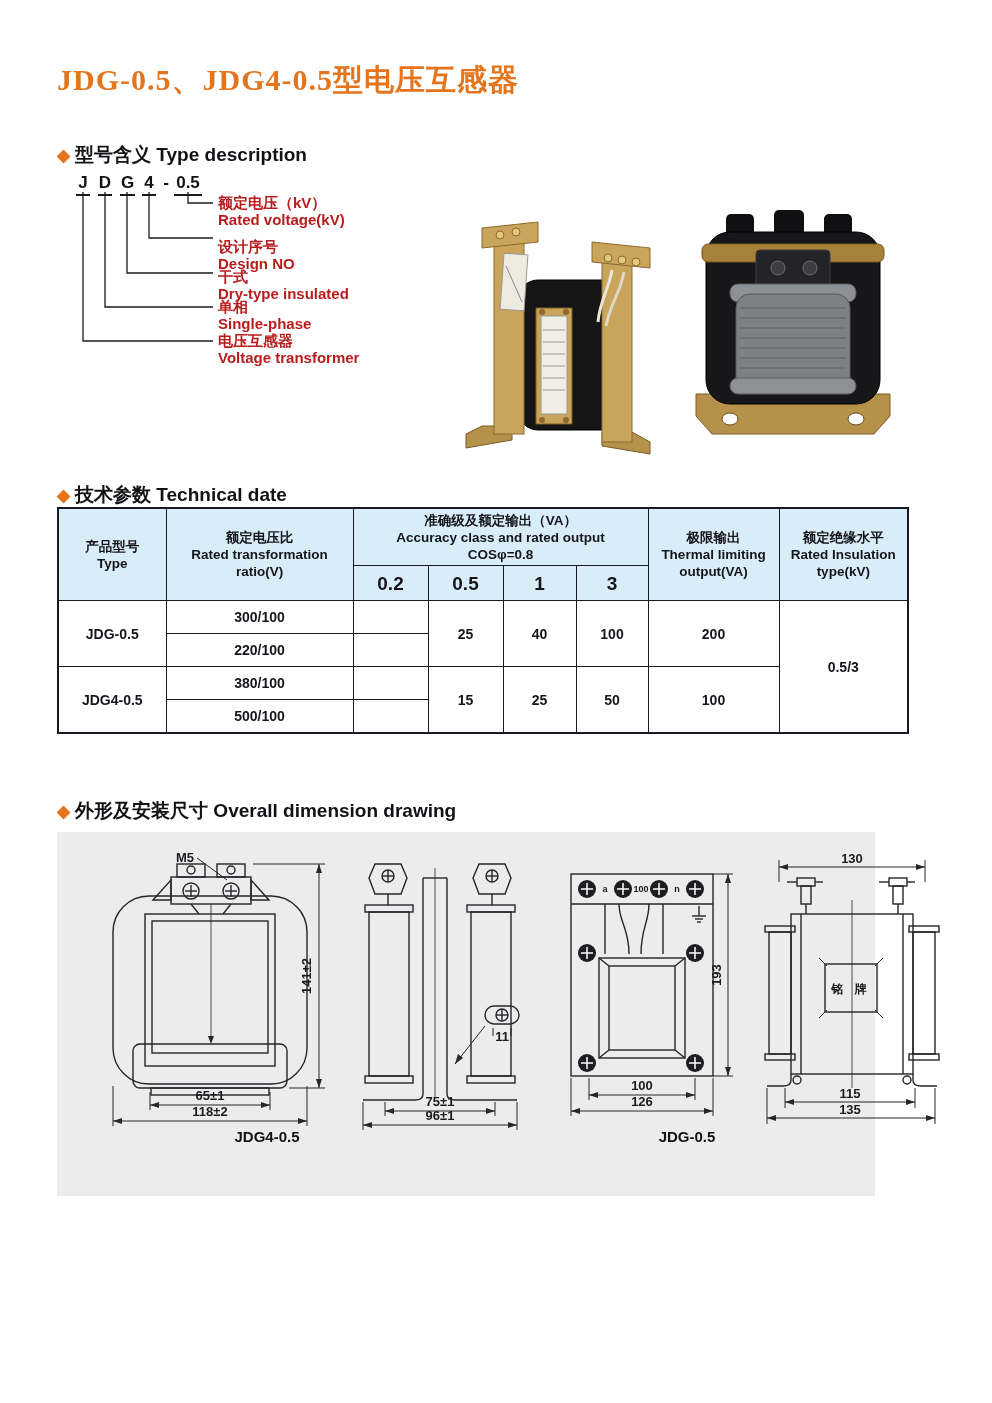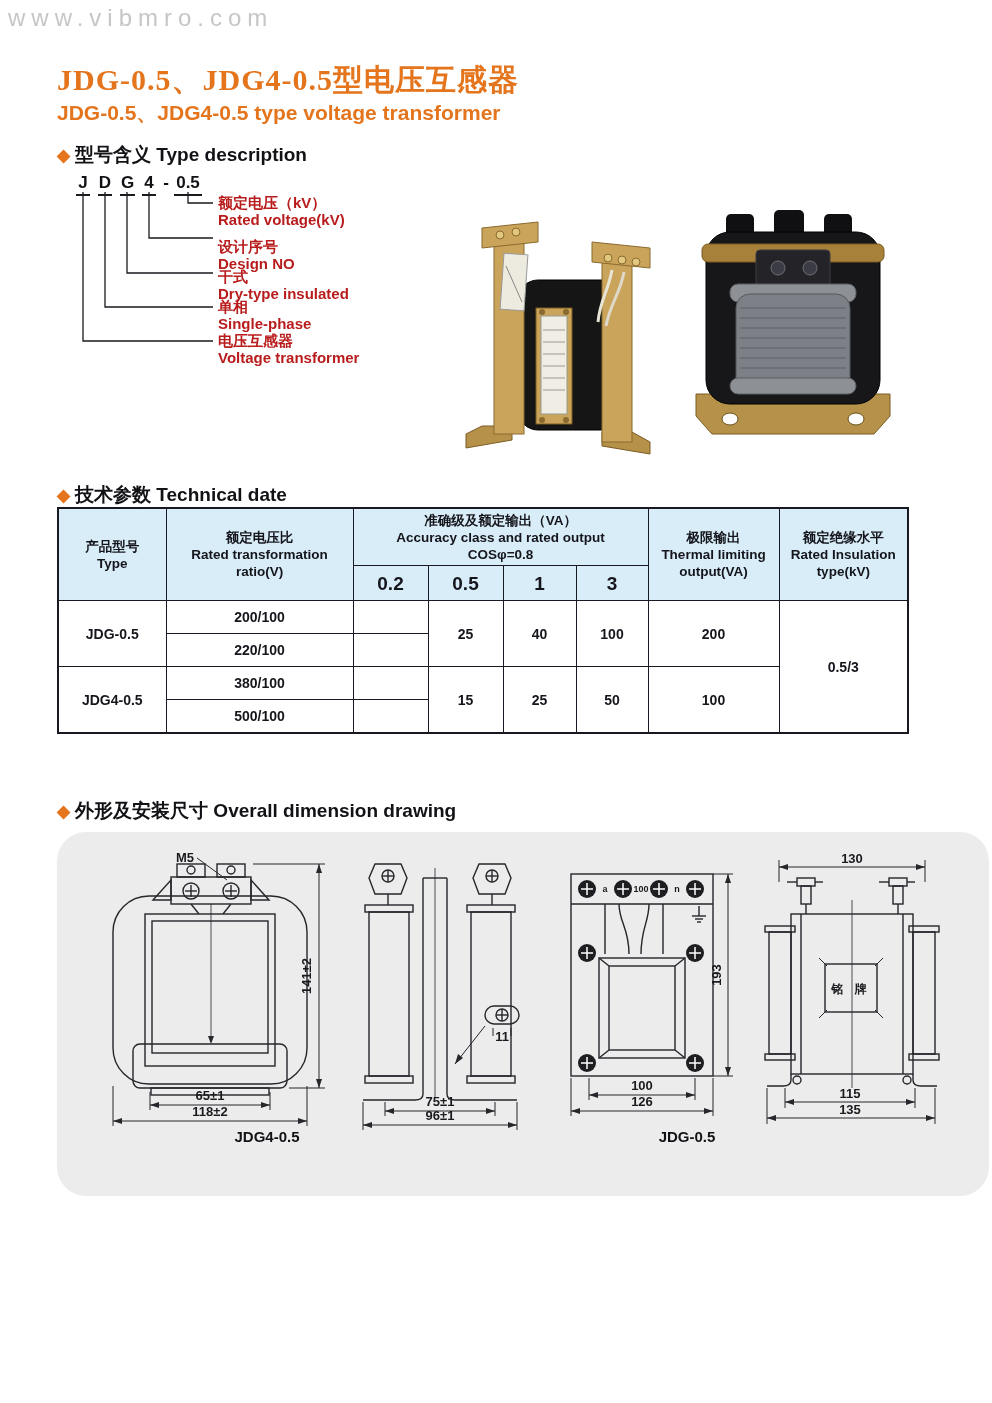--- a/index.html
+++ b/index.html
@@ -24,21 +24,21 @@
   .ttable{position:absolute;left:57px;top:507px;width:850px;border-collapse:collapse;table-layout:fixed;
           border:2px solid #191923;}
   .ttable td{border:1px solid #191923;text-align:center;vertical-align:middle;font-weight:bold;
              color:#15151c;padding:0;}
   .ttable .th{background:#d9edf8;font-size:13.5px;line-height:17px;}
   .ttable .hr1 td{height:56px;}
   .ttable .hr2 td{height:34px;font-size:19px;}
   .ttable .body td{background:#ffffff;font-size:14px;height:32px;}
 
   
-  .panel{position:absolute;left:57px;top:832px;width:932px;height:364px;background:#ececec;border-radius:29px;}
+  .panel{position:absolute;left:57px;top:832px;width:818px;height:364px;background:#ececec;}
   .draw{position:absolute;}
   .draw line,.draw path,.draw rect,.draw circle,.draw polygon,.draw polyline{
       stroke:#26262b;fill:none;stroke-width:1.4;}
   .draw .thin{stroke-width:0.8;}
   .draw .dim{stroke-width:1;}
   .draw .arr{fill:#26262b;stroke:none;}
   .draw .fillb{fill:#1d1d22;stroke:none;}
   .draw .wcross{stroke:#ffffff;stroke-width:1.5;}
   .draw text{font-family:"Liberation Sans",sans-serif;font-weight:bold;fill:#1a1a1f;stroke:none;}
   .dim-t{font-size:13px;}
@@ -46,24 +46,22 @@
   .dlabel{position:absolute;top:296px;width:160px;text-align:center;font-weight:bold;font-size:15px;color:#121216;}
 
   
   .photo{position:absolute;}
 </style>
 </head>
 <body>
 
 <div class="page">
 
-  <div class="watermark">www.vibmro.com</div>
 
   <div class="title-cn">JDG-0.5、JDG4-0.5型电压互感器</div>
-  <div class="title-en">JDG-0.5、JDG4-0.5 type voltage transformer</div>
 
   <div class="sec sec1">
     <span class="diamond">◆</span>
     <span>型号含义 Type description</span>
   </div>
 
   <span class="code-letter" style="left:76px;width:14px;">J</span>
   <span class="code-letter" style="left:98px;width:14px;">D</span>
   <span class="code-letter" style="left:120px;width:15px;">G</span>
   <span class="code-letter" style="left:142px;width:14px;">4</span>
@@ -200,21 +198,21 @@
       </td>
     </tr>
     <tr class="hr2">
       <td class="th">0.2</td>
       <td class="th">0.5</td>
       <td class="th">1</td>
       <td class="th">3</td>
     </tr>
     <tr class="body">
       <td rowspan="2">JDG-0.5</td>
-      <td>200/100</td>
+      <td>300/100</td>
       <td></td>
       <td rowspan="2">25</td>
       <td rowspan="2">40</td>
       <td rowspan="2">100</td>
       <td rowspan="2">200</td>
       <td rowspan="4">0.5/3</td>
     </tr>
     <tr class="body">
       <td>220/100</td>
       <td></td>

